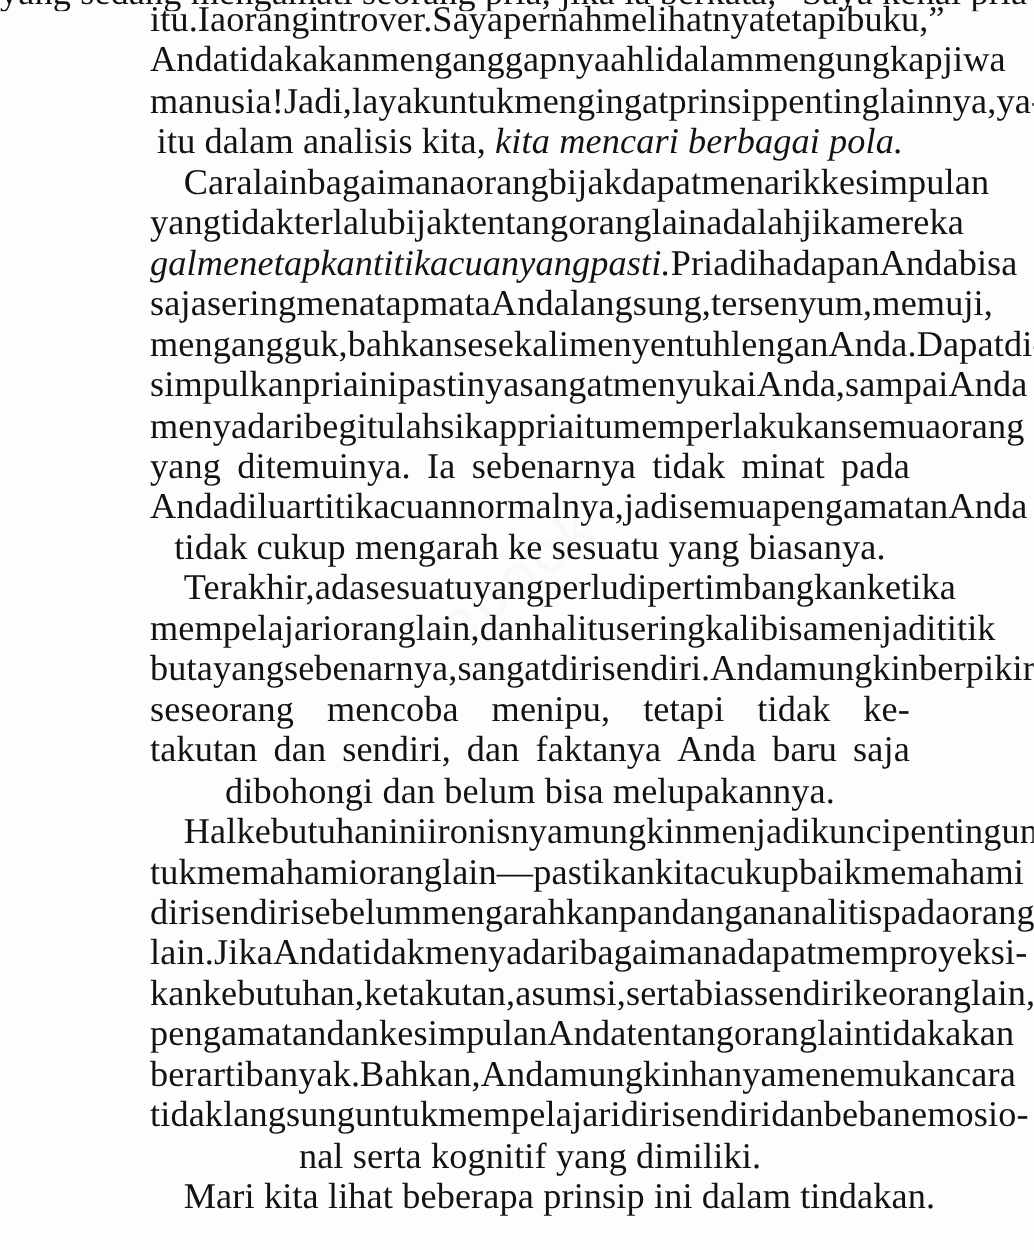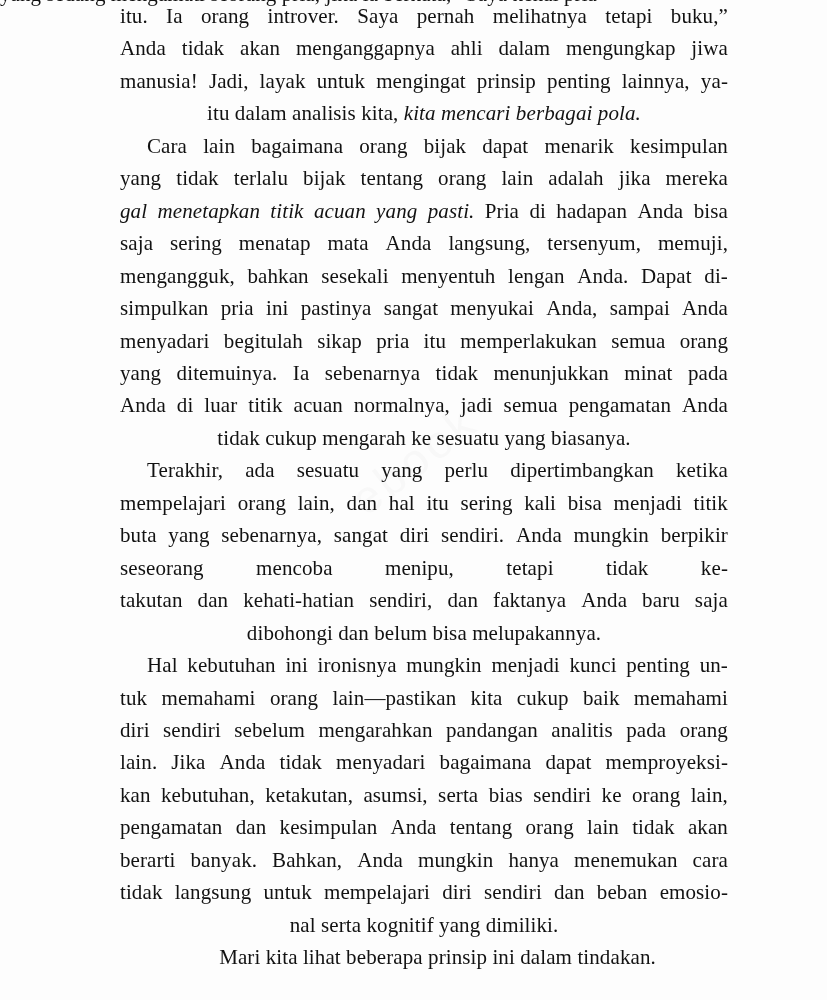--- a/index.html
+++ b/index.html
@@ -45,21 +45,21 @@
   
   .textblock {
     position: absolute;
     left: 120px;
     top: 0;
     width: 608px;
     z-index: 1;
   }
 
   .line {
-    font-size: 21px;
+    font-size: 29px;
     line-height: 32.45px;
     text-align: justify;
     white-space: nowrap;
     letter-spacing: 0.1px;
   }
 
   
   .line.j {
     display: flex;
     justify-content: space-between;
@@ -210,21 +210,20 @@
         <span class="w">memperlakukan</span>
         <span class="w">semua</span>
         <span class="w">orang</span>
       </div>
       <div class="line j">
         <span class="w">yang</span>
         <span class="w">ditemuinya.</span>
         <span class="w">Ia</span>
         <span class="w">sebenarnya</span>
         <span class="w">tidak</span>
-        <span class="w">menunjukkan</span>
         <span class="w">minat</span>
         <span class="w">pada</span>
       </div>
       <div class="line j">
         <span class="w">Anda</span>
         <span class="w">di</span>
         <span class="w">luar</span>
         <span class="w">titik</span>
         <span class="w">acuan</span>
         <span class="w">normalnya,</span>
@@ -271,21 +270,20 @@
         <span class="w">seseorang</span>
         <span class="w">mencoba</span>
         <span class="w">menipu,</span>
         <span class="w">tetapi</span>
         <span class="w">tidak</span>
         <span class="w">ke-</span>
       </div>
       <div class="line j">
         <span class="w">takutan</span>
         <span class="w">dan</span>
-        <span class="w">kehati-hatian</span>
         <span class="w">sendiri,</span>
         <span class="w">dan</span>
         <span class="w">faktanya</span>
         <span class="w">Anda</span>
         <span class="w">baru</span>
         <span class="w">saja</span>
       </div>
       <div class="line last">dibohongi dan belum bisa melupakannya.</div>
       <div class="line j">
         <span class="w"><span class="indent"></span>Hal</span>

